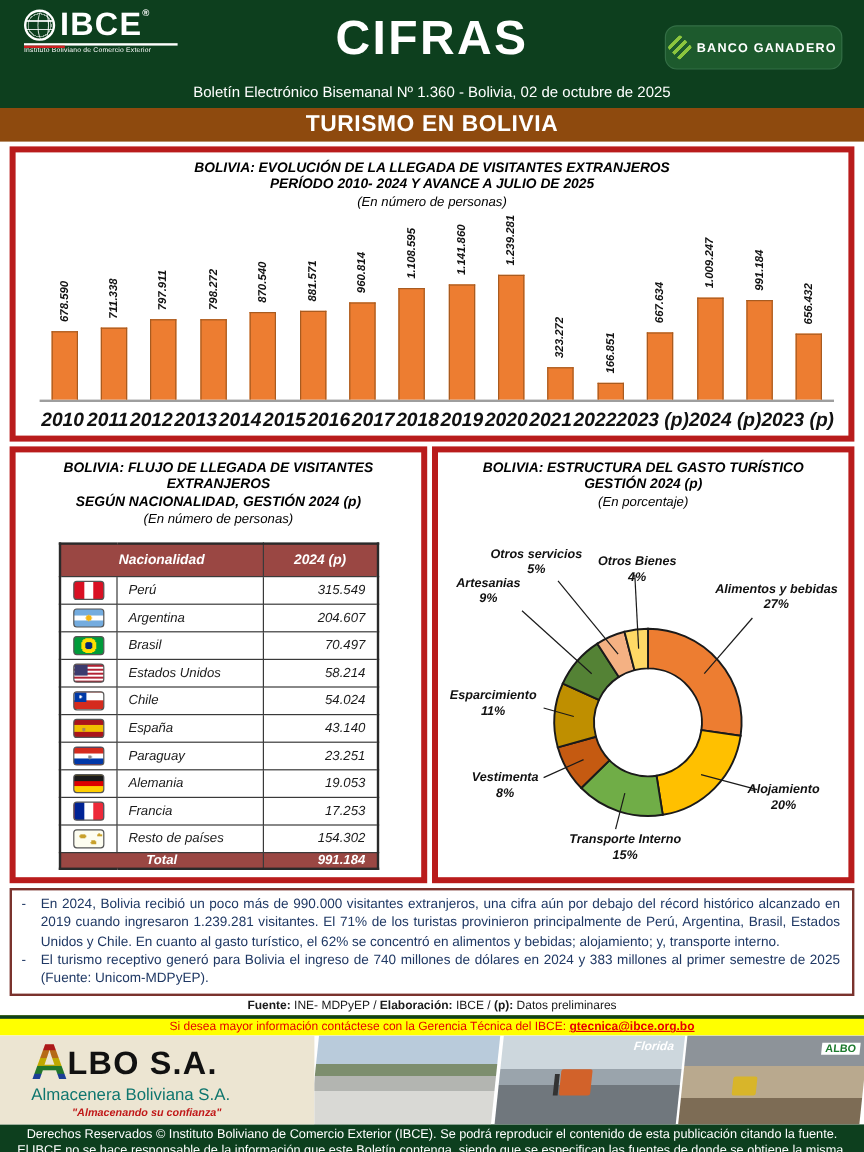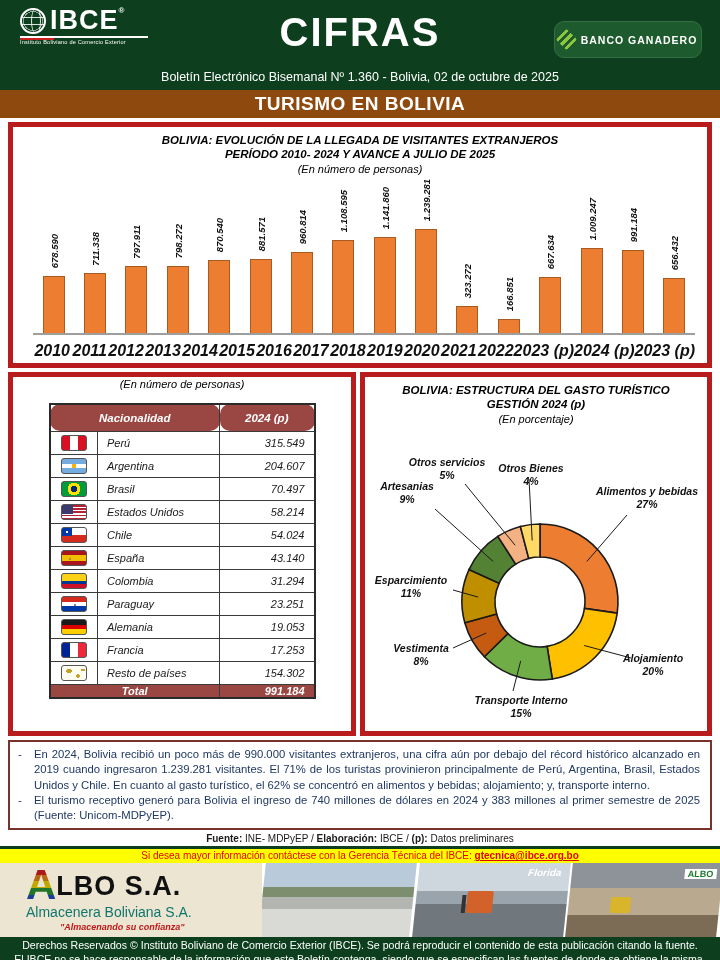--- a/index.html
+++ b/index.html
@@ -54,21 +54,21 @@
   .year-cell { flex:1; text-align:right; font-size:16px; font-weight:bold; padding-top:5px; white-space:nowrap; color:#111; }
 
   .two-col { display:flex; gap:4px; margin:4px 8px 0 8px; height:364px; }
   .left-panel { width:348px; }
   .right-panel { flex:1; position:relative; }
 
   
   .nat-table { border-collapse:collapse; margin:13px auto 0 auto; font-size:11px; color:#1a1a1a; }
   .nat-table td, .nat-table th { border:1px solid #3a3a3a; }
   .nat-table { border:2px solid #2a2a2a; }
-  .th-maroon { background:#9a4743; color:#fff; font-weight:bold; font-size:11.5px; height:27px; text-align:center;border-radius:10px; }
+  .th-maroon { background:#9a4743; color:#fff; font-weight:bold; font-size:11.5px; height:27px; text-align:center; }
   .flag-cell { width:48px; text-align:center; height:23px; }
   .name-cell { width:122px; padding-left:9px; }
   .val-cell  { width:95px; text-align:right; padding-right:9px; }
   .total-row td { background:#9a4743; color:#fff; font-weight:bold; height:14px; }
   .flag { display:inline-block; width:26px; height:16px; border:1px solid #555; border-radius:3px; vertical-align:middle; }
   .flag-peru      { background:linear-gradient(90deg,#d91023 0 33%,#fff 33% 67%,#d91023 67%); }
   .flag-argentina { background:radial-gradient(circle at 50% 50%,#f6b40e 0 2.5px,rgba(0,0,0,0) 2.5px),
                     linear-gradient(180deg,#74acdf 0 33%,#fff 33% 67%,#74acdf 67%); }
   .flag-brasil    { background:radial-gradient(circle at 50% 50%,#002776 0 3px,#fedf00 3px 6.5px,rgba(0,0,0,0) 6.5px),#009b3a; }
   .flag-eeuu      { background:linear-gradient(#3c3b6e 0 0) no-repeat 0 0/11px 9px,
@@ -243,20 +243,24 @@
         <div class="year-cell">2023 (p)</div>
         <div class="year-cell">2024 (p)</div>
         <div class="year-cell">2023 (p)</div>
       </div>
   </div>
 </div>
 
 <div class="two-col">
 
   <div class="panel left-panel">
+    <div class="p-title">
+      <div>BOLIVIA: FLUJO DE LLEGADA DE VISITANTES EXTRANJEROS</div>
+      <div>SEGÚN NACIONALIDAD, GESTIÓN 2024 (p)</div>
+    </div>
     <div class="p-unit">(En número de personas)</div>
     <table class="nat-table" id="natTable">
       <thead>
         <tr>
           <th class="th-maroon" colspan="2">Nacionalidad</th>
           <th class="th-maroon">2024 (p)</th>
         </tr>
       </thead>
       <tbody id="natBody">
           <tr>
@@ -281,25 +285,20 @@
           </tr>
           <tr>
             <td class="flag-cell"><span class="flag flag-chile"></span></td>
             <td class="name-cell">Chile</td>
             <td class="val-cell">54.024</td>
           </tr>
           <tr>
             <td class="flag-cell"><span class="flag flag-espana"></span></td>
             <td class="name-cell">España</td>
             <td class="val-cell">43.140</td>
-          </tr>
-          <tr>
-            <td class="flag-cell"><span class="flag flag-colombia"></span></td>
-            <td class="name-cell">Colombia</td>
-            <td class="val-cell">31.294</td>
           </tr>
           <tr>
             <td class="flag-cell"><span class="flag flag-paraguay"></span></td>
             <td class="name-cell">Paraguay</td>
             <td class="val-cell">23.251</td>
           </tr>
           <tr>
             <td class="flag-cell"><span class="flag flag-alemania"></span></td>
             <td class="name-cell">Alemania</td>
             <td class="val-cell">19.053</td>

